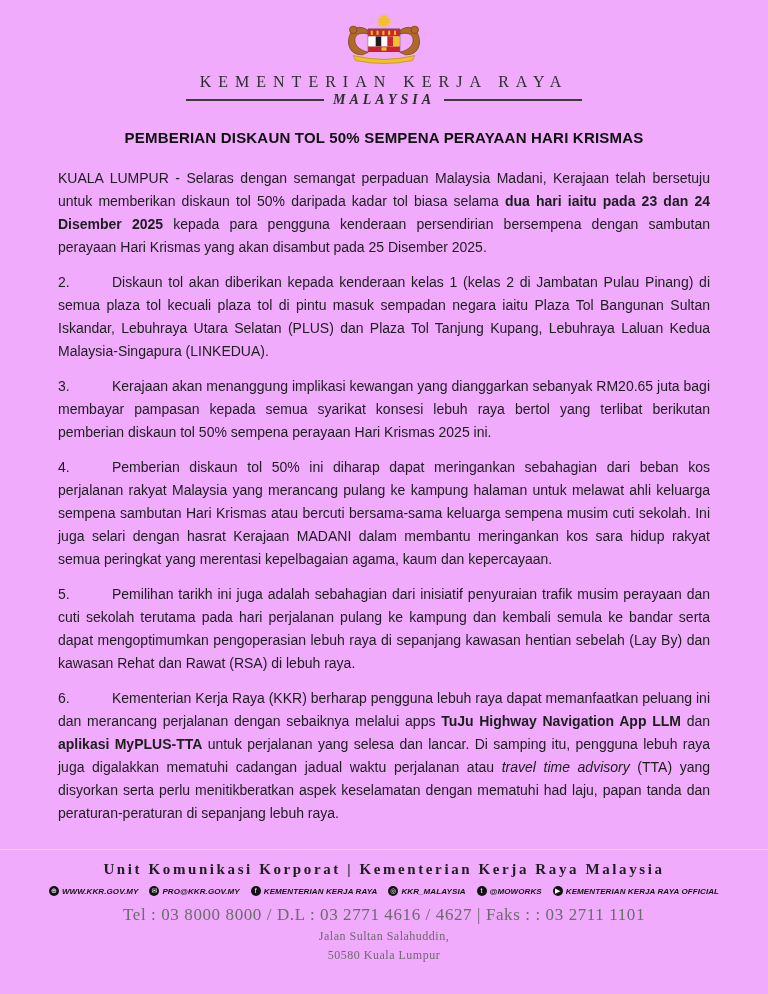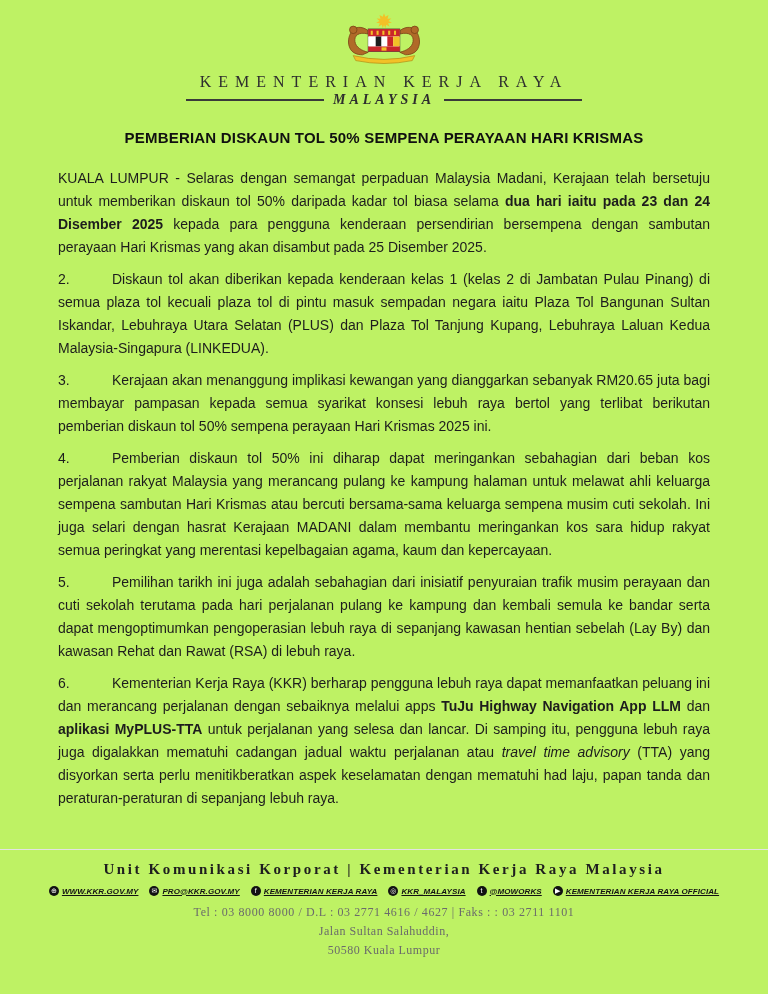--- a/index.html
+++ b/index.html
@@ -1,20 +1,20 @@
 <!DOCTYPE html>
 <html><head>
 <meta charset="utf-8">
 <style>
   html,body { margin:0; padding:0; background:#ffffff; }
   .page {
     position:relative;
     width:768px; height:994px;
     margin:0 auto;
-    background:#bef264;
+    background:#f0abfc;
     font-family:"Liberation Sans", sans-serif;
     color:#202020;
     box-sizing:border-box;
     padding:12px 58px 0 58px;
     overflow:hidden;
   }
   
   .doc-header { text-align:center; }
   .crest { width:108px; margin:0 auto; line-height:0; }
   .ministry {
@@ -37,21 +37,21 @@
     font-weight:bold; font-size:37px; letter-spacing:1.5px;
     color:#141414; line-height:1.0; margin-top:3px; white-space:nowrap;
   }
   
   .title {
     font-size:15px; font-weight:bold; text-align:center;
     margin:21px 0 0 0; color:#101010; letter-spacing:0.2px;
   }
   
   .body { margin-top:21px; font-size:14px; line-height:23px; text-align:justify; color:#1d1d1d; }
-  .para { margin:0 0 9px 0; }
+  .para { margin:12px 0 9px 0; }
   .para-num { display:inline-block; width:54px; }
   .b { font-weight:bold; }
   .i { font-style:italic; }
   
   .doc-footer { position:absolute; left:0; right:0; top:849px; text-align:center; }
   .footer-rule { height:1px; background:#e3e3e3; margin:0 0 11px 0; }
   .unit-line {
     font-family:"Liberation Serif", serif;
     font-weight:bold; font-size:15px; letter-spacing:2.6px;
     color:#1e1e1e; white-space:nowrap;
@@ -60,25 +60,25 @@
   .contact { display:inline-flex; align-items:center; gap:3px; cursor:pointer; }
   .cicon {
     width:10px; height:10px; border-radius:50%;
     background:#121212; color:#ffffff;
     font-size:7px; line-height:10px;
     display:inline-flex; align-items:center; justify-content:center;
     flex:0 0 auto;
   }
   .clabel {
     font-size:8px; font-weight:bold; font-style:italic;
-    color:#121212; white-space:nowrap; letter-spacing:0.1px;text-decoration:underline;
+    color:#121212; white-space:nowrap; letter-spacing:0.1px;
   }
   .tel-line {
     font-family:"Liberation Serif", serif;
-    font-size:12px; color:#6b6b6b; margin-top:9px; letter-spacing:0.6px;
+    font-size:17px; color:#6b6b6b; margin-top:9px; letter-spacing:0.6px;
   }
   .addr {
     font-family:"Liberation Serif", serif;
     font-size:12px; color:#6b6b6b; margin-top:4px; letter-spacing:0.5px;
   }
 </style>
 </head>
 <body>
 
 <div class="page">

